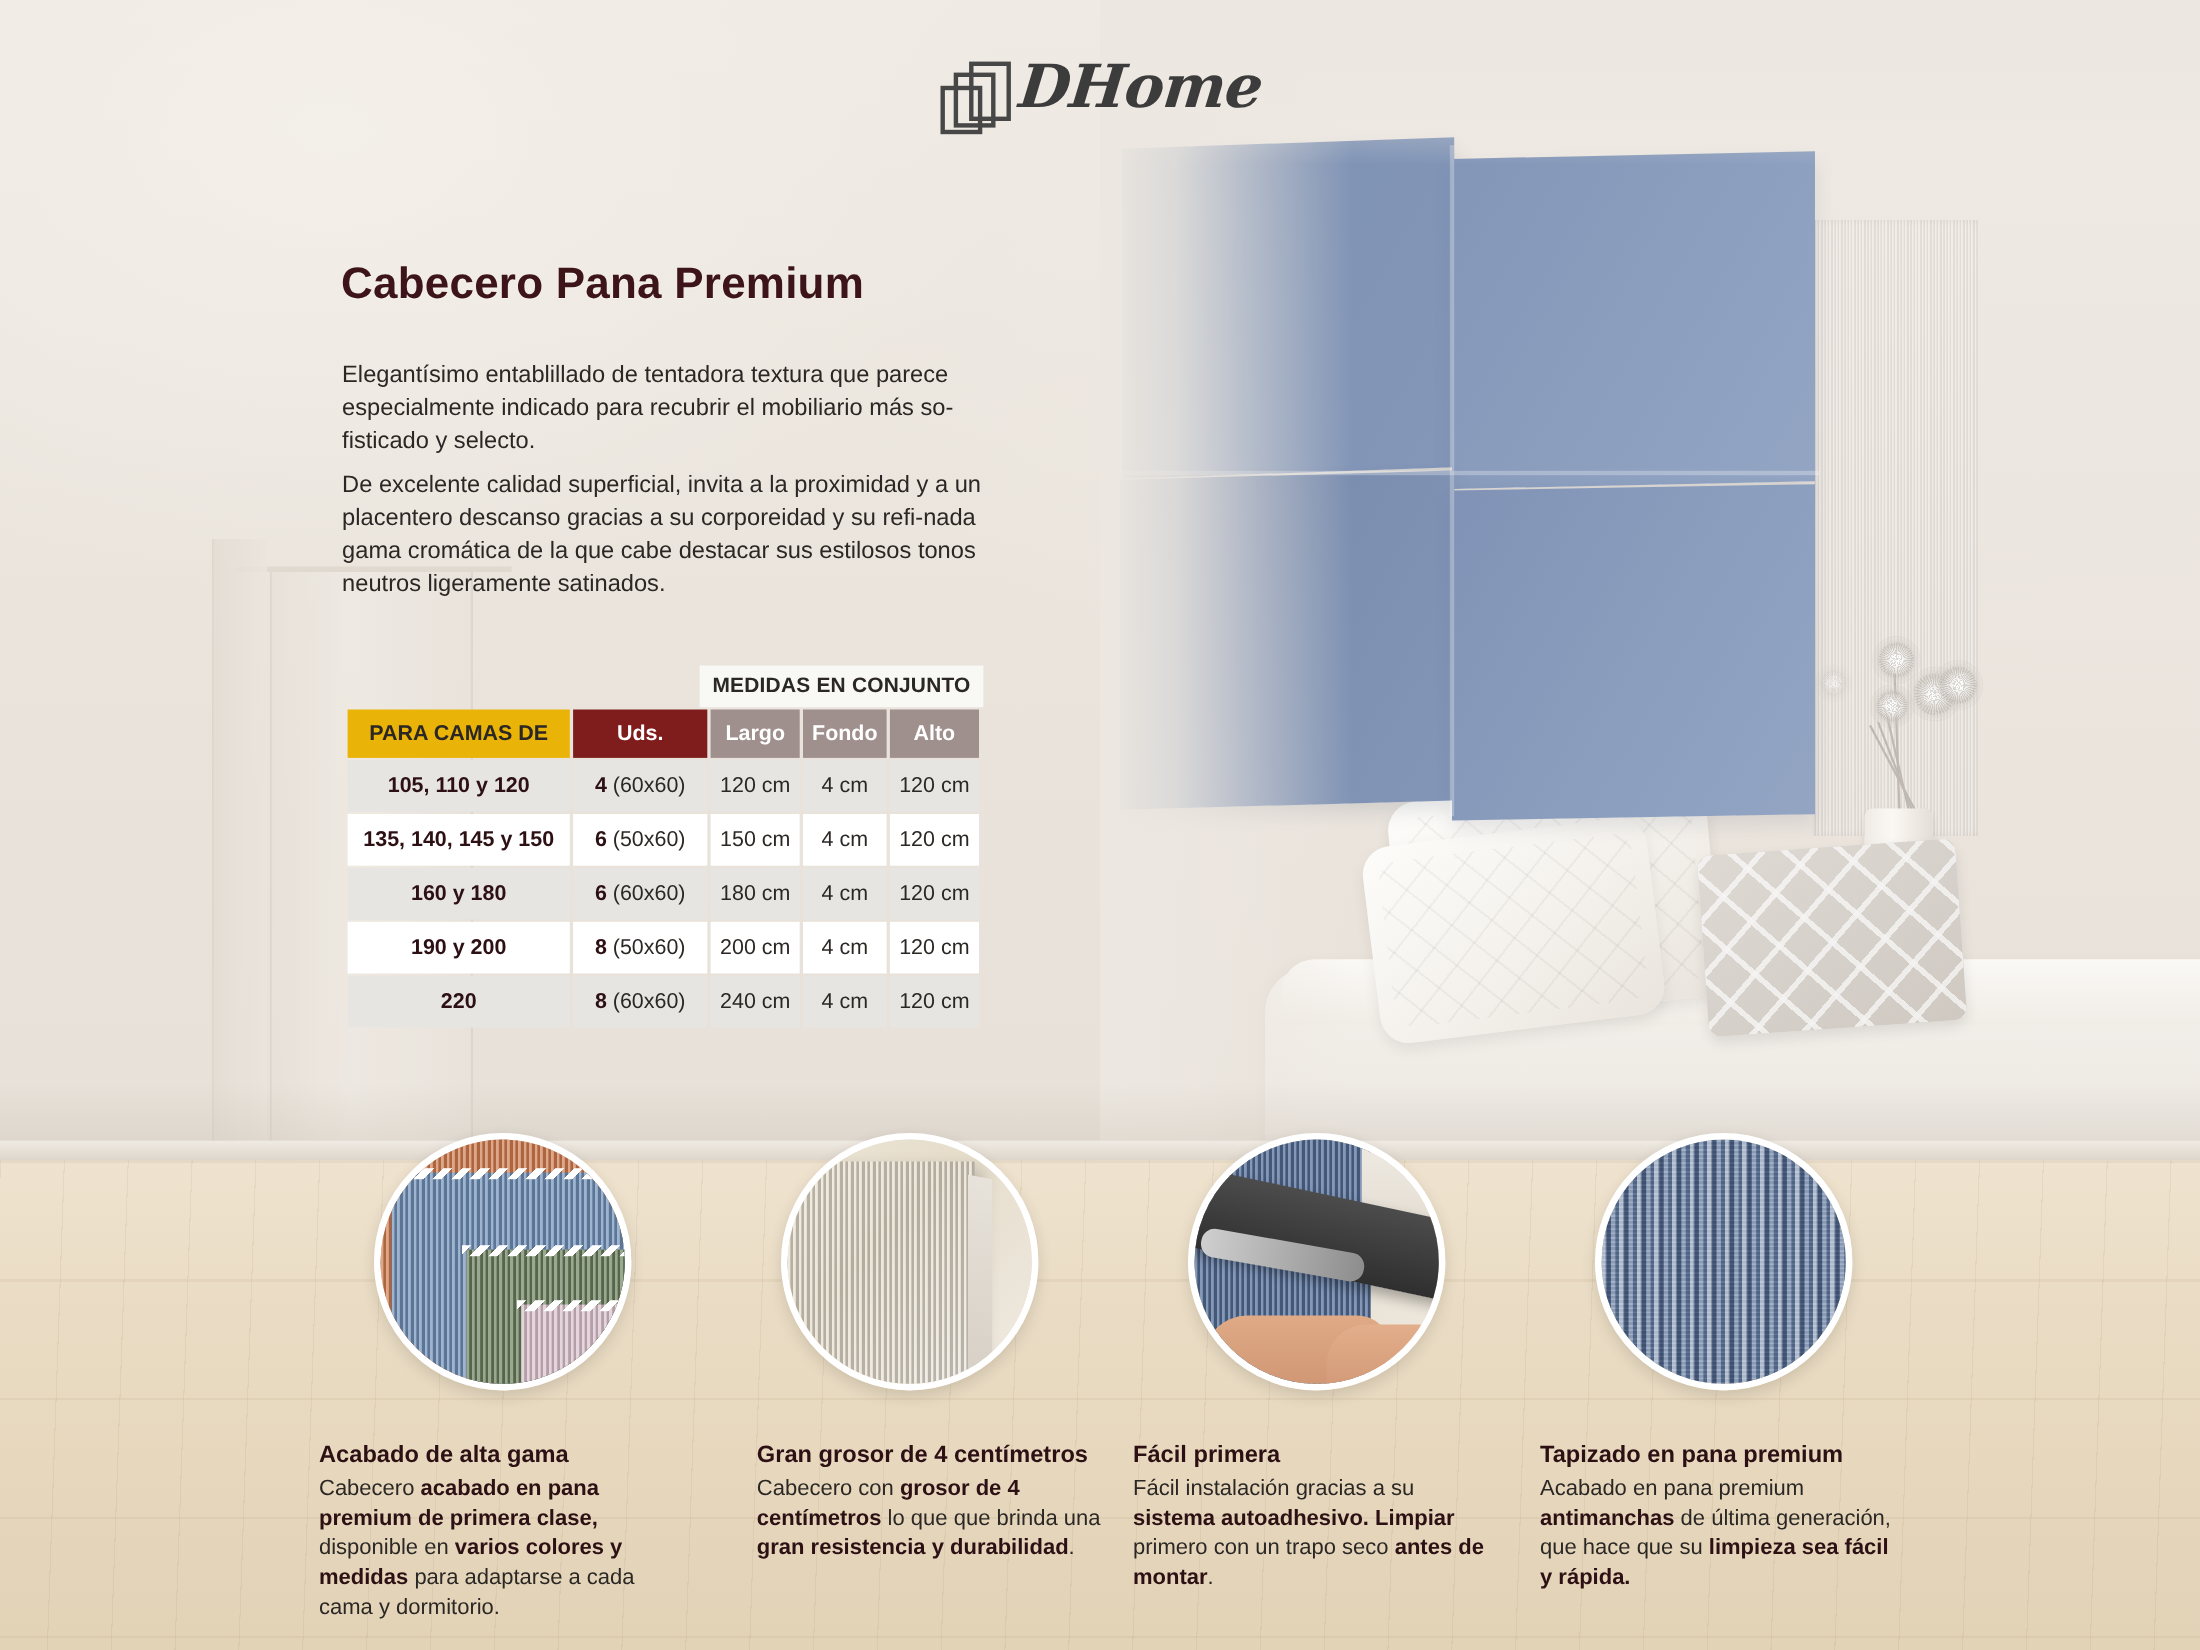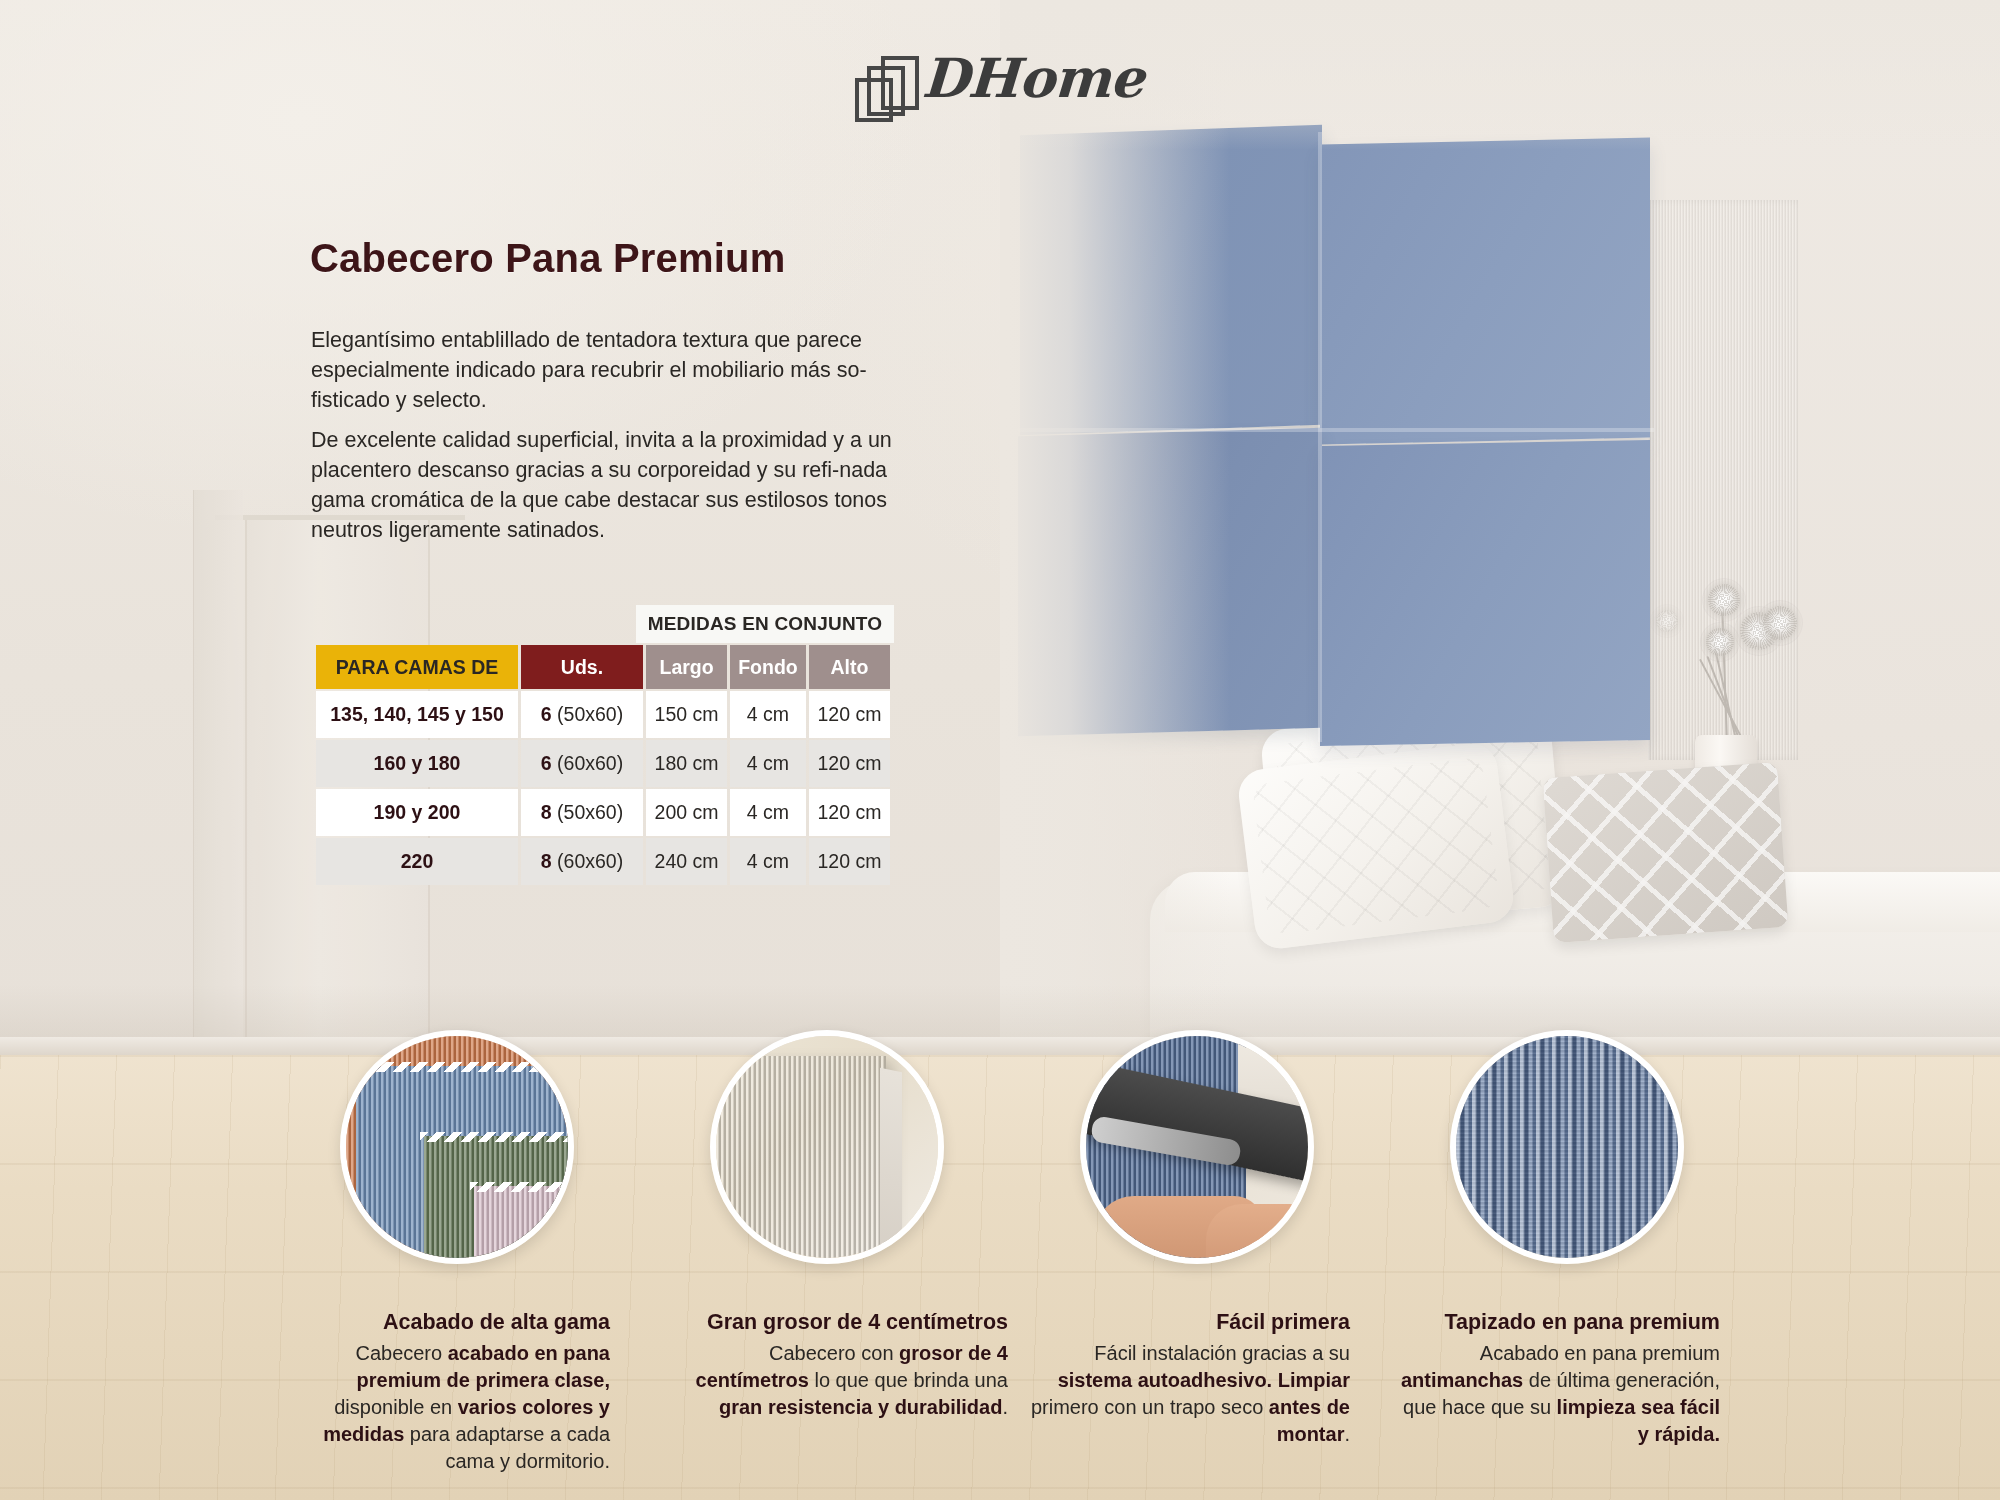--- a/index.html
+++ b/index.html
@@ -243,21 +243,21 @@
       rgba(255,255,255,.34) 0 2px, rgba(0,0,0,.17) 3px 5px);
   }
   .zig{position:absolute;left:0;width:100%;height:10px;}
 
   
   
   
 
   
   .feat{
-    position:absolute;width:320px;text-align:right;color:#2a2724;
+    position:absolute;width:320px;text-align:left;color:#2a2724;
   }
   .feat h3{
     margin:0 0 5px 0;font-size:21.5px;font-weight:700;color:#2d1014;
   }
   .feat p{
     margin:0;font-size:20px;line-height:27px;color:#2a2724;
   }
   .feat p b{font-weight:700;color:#2d1014;}
 
   
@@ -339,20 +339,27 @@
       <thead>
         <tr>
           <th class="c-beds">PARA CAMAS DE</th>
           <th class="c-uds">Uds.</th>
           <th class="c-m">Largo</th>
           <th class="c-m">Fondo</th>
           <th class="c-m">Alto</th>
         </tr>
       </thead>
       <tbody id="tbody">
+          <tr class="even">
+            <td class="beds">105, 110 y 120</td>
+            <td class="uds"><b>4</b> (60x60)</td>
+            <td class="">120 cm</td>
+            <td class="">4 cm</td>
+            <td class="">120 cm</td>
+          </tr>
           <tr class="odd">
             <td class="beds">135, 140, 145 y 150</td>
             <td class="uds"><b>6</b> (50x60)</td>
             <td class="">150 cm</td>
             <td class="">4 cm</td>
             <td class="">120 cm</td>
           </tr>
           <tr class="even">
             <td class="beds">160 y 180</td>
             <td class="uds"><b>6</b> (60x60)</td>

